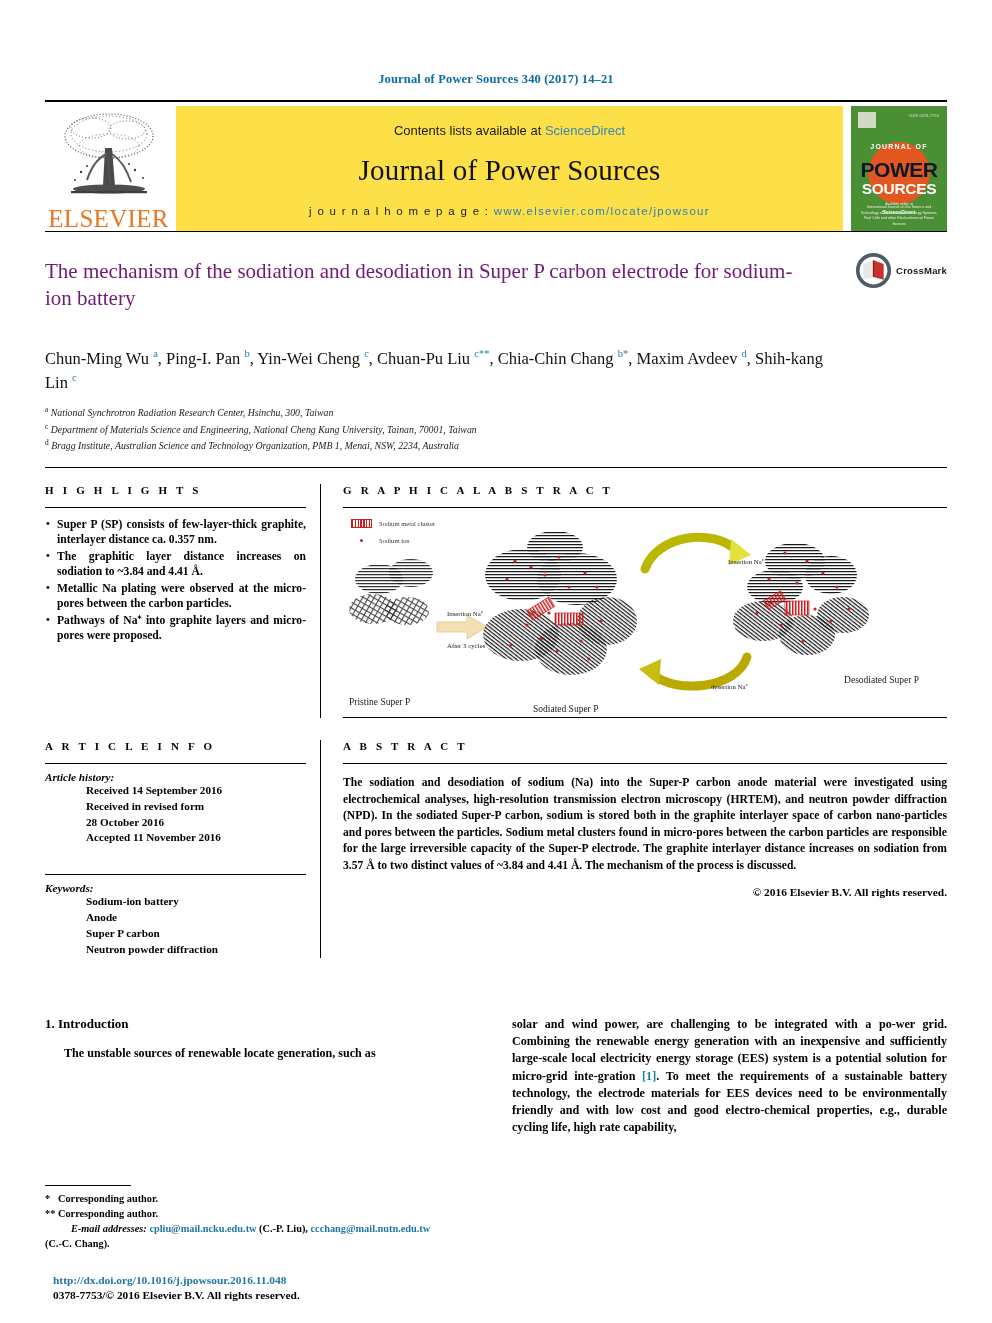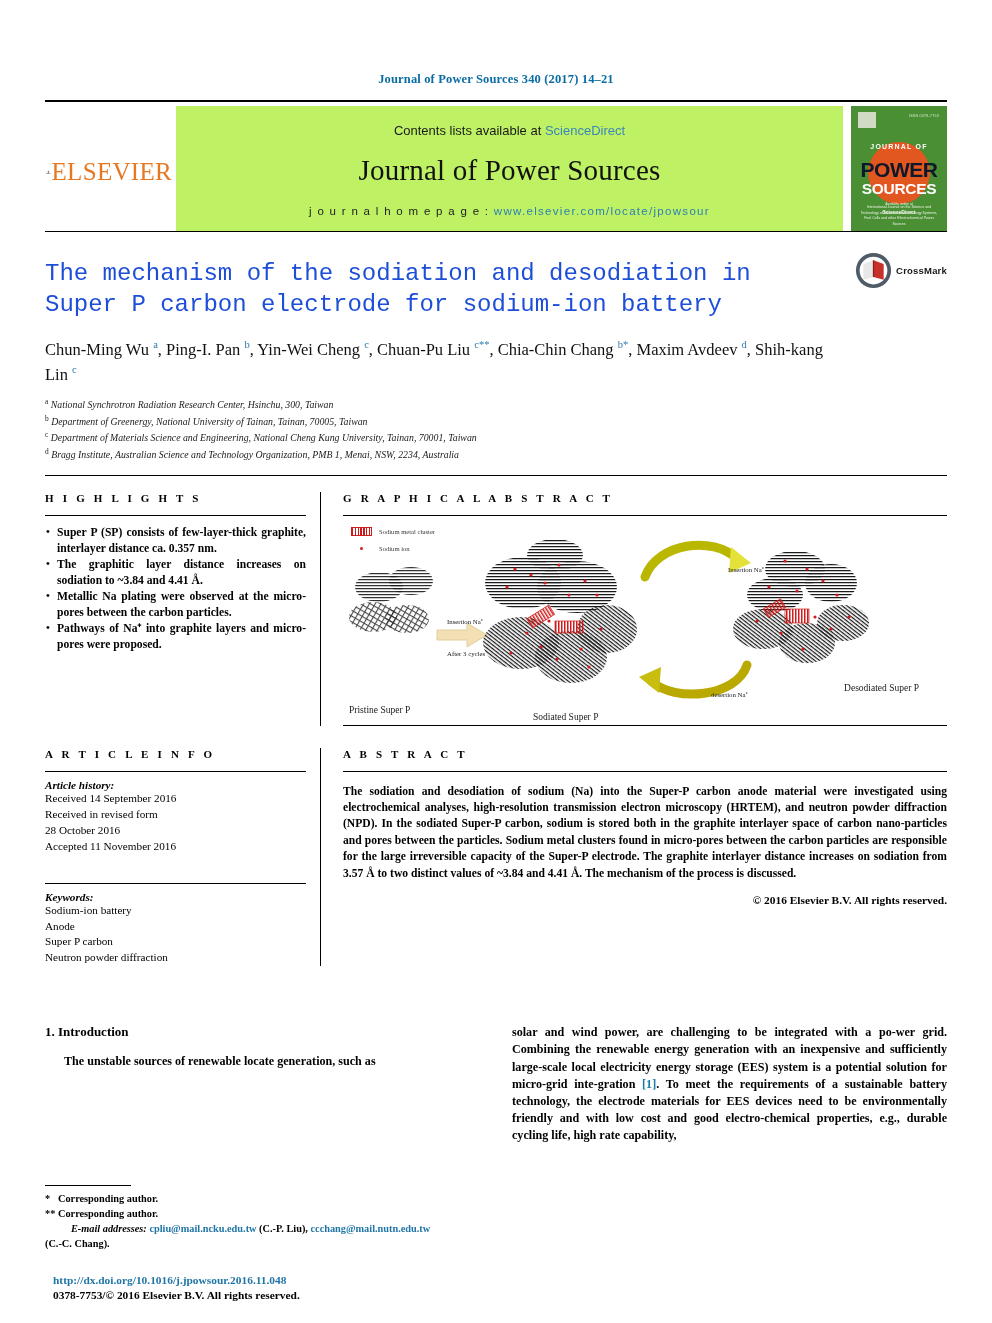--- a/index.html
+++ b/index.html
@@ -25,31 +25,31 @@
     letter-spacing: .15px;
     padding-top: 72px;
   }
 
   
   .rule-thick { border-top: 2.4px solid #000; margin-top: 13px; }
   .masthead { display: flex; align-items: stretch; height: 125px; margin-top: 4px; }
 
   .els-logo {
     width: 127px; flex: 0 0 127px;
-    display: flex; flex-direction: row; align-items: center; justify-content: flex-end;
+    display: flex; flex-direction: column; align-items: center; justify-content: space-between;
     padding-top: 4px;
   }
   .els-tree { width: 104px; height: 88px; }
   .els-word {
     color: #e87722; font-family: "Liberation Serif", serif;
     font-size: 25px; letter-spacing: .3px; line-height: 1; margin-top: 1px;
   }
 
   .mast-center {
-    flex: 1 1 auto; background: #bef264; margin: 0 8px 0 4px;
+    flex: 1 1 auto; background: #fde047; margin: 0 8px 0 4px;
     display: flex; flex-direction: column; align-items: center; justify-content: center;
     padding: 8px 0 6px;
   }
   .contents-line { font-family: "Liberation Sans", sans-serif; font-size: 13px; color: #1a1a1a; }
   .contents-line .sd { color: #3a86b8; }
   .journal-name {
     font-family: "Liberation Serif", serif; font-size: 29px; color: #111;
     margin: 16px 0 18px; letter-spacing: .2px;
   }
   .homepage-line { font-family: "Liberation Sans", sans-serif; font-size: 11.5px; letter-spacing: 1.3px; color: #222; }
@@ -96,35 +96,35 @@
     position: absolute; bottom: 14px; left: 0; right: 0; text-align: center;
     font-family: "Liberation Sans", sans-serif; font-size: 3.4px; color: #e6efe0; line-height: 1.7;
   }
   .cover-foot b { font-size: 5px; }
 
   .rule-med { border-top: 1.6px solid #000; }
 
   
   .titleblock { padding-top: 26px; position: relative; }
   .paper-title {
-    font-family: Liberation Mono, monospace; font-size: 24px; line-height: 1.3;
-    font-weight: normal; color: #1d4ed8; max-width: 770px; margin: 0;
+    font-family: Liberation Serif, serif; font-size: 21px; line-height: 1.3;
+    font-weight: normal; color: #701a75; max-width: 770px; margin: 0;
   }
   .crossmark {
     position: absolute; right: 0; top: 20px; display: flex; align-items: center; gap: 4px;
   }
   .cm-badge { width: 37px; height: 37px; }
   .cm-label {
     font-family: "Liberation Sans", sans-serif; font-size: 9.5px; font-weight: bold;
     color: #1a1a1a; letter-spacing: .2px;
   }
 
   .authors {
     font-family: "Liberation Serif", serif; font-size: 16.5px; line-height: 1.45;
-    margin-top: 17px; color: #111; max-width: 790px;
+    margin-top: 33px; color: #111; max-width: 790px;
   }
   .authors sup { color: #2b7cb0; font-size: 10.5px; }
   .authors sup.star { color: #2b7cb0; }
 
   .affils { margin-top: 10px; }
   .affil {
     font-family: "Liberation Serif", serif; font-style: italic; font-size: 9.8px;
     line-height: 1.55; color: #1a1a1a;
   }
   .affil sup { font-style: normal; font-size: 7.4px; }
@@ -174,21 +174,21 @@
   .lbl-pristine { left: 6px; bottom: 6px; font-size: 9.5px; }
   .lbl-sodiated { left: 172px; bottom: -1px; font-size: 9.5px; margin-left: 18px; }
   .lbl-desodiated { right: 28px; bottom: 28px; font-size: 9.5px; font-family: Liberation Serif, serif; }
   .lbl-ins1 { left: 104px; top: 92px; font-size: 6.8px; }
   .lbl-after { left: 104px; top: 125px; font-size: 6.8px; }
   .lbl-ins2 { left: 385px; top: 40px; font-size: 6.8px; }
   .lbl-des { left: 368px; bottom: 22px; font-size: 6.8px; }
 
   
   .ai-italic { font-family: "Liberation Serif", serif; font-style: italic; font-weight: bold; font-size: 11.2px; }
-  .ai-line { font-family: "Liberation Serif", serif; font-size: 11.2px; font-weight: normal; line-height: 1.42; }
+  .ai-line { font-family: "Liberation Serif", serif; font-size: 11.2px; font-weight: bold; line-height: 1.42; margin-left: 41px; }
   .ai-gap { height: 28px; }
   .ai-rule { border-top: 1.1px solid #000; margin: 0 0 7px; }
 
   .abs-body {
     font-family: "Liberation Serif", serif; font-size: 11.6px; line-height: 1.42;
     text-align: justify; font-weight: bold;
   }
   .abs-copy { text-align: right; margin-top: 11px; font-size: 11.4px; font-weight: bold; }
 
   
@@ -300,21 +300,20 @@
         <path d="M20 9 L9 13 L9 30 L20 27 Z" fill="#e8e8e8"></path>
         <path d="M20 9 L20 27" stroke="#8c1f1b" stroke-width="1.4"></path>
       </svg>
       <span class="cm-label">CrossMark</span>
     </div>
 
     <div class="authors">Chun-Ming Wu <sup>a</sup>, Ping-I. Pan <sup>b</sup>, Yin-Wei Cheng <sup>c</sup>, Chuan-Pu Liu <sup>c</sup><sup class="star">**</sup>, Chia-Chin Chang <sup>b</sup><sup class="star">*</sup>, Maxim Avdeev <sup>d</sup>, Shih-kang Lin <sup>c</sup></div>
 
     <div class="affils">
         <div class="affil"><sup>a</sup> National Synchrotron Radiation Research Center, Hsinchu, 300, Taiwan</div>
-        <div class="affil"><sup>b</sup> Department of Greenergy, National University of Tainan, Tainan, 70005, Taiwan</div>
         <div class="affil"><sup>c</sup> Department of Materials Science and Engineering, National Cheng Kung University, Tainan, 70001, Taiwan</div>
         <div class="affil"><sup>d</sup> Bragg Institute, Australian Science and Technology Organization, PMB 1, Menai, NSW, 2234, Australia</div>
       </div>
   </div>
 
   <div class="rule-thin2"></div>
 
   <div class="inforow">
 
     <div class="col-left">

